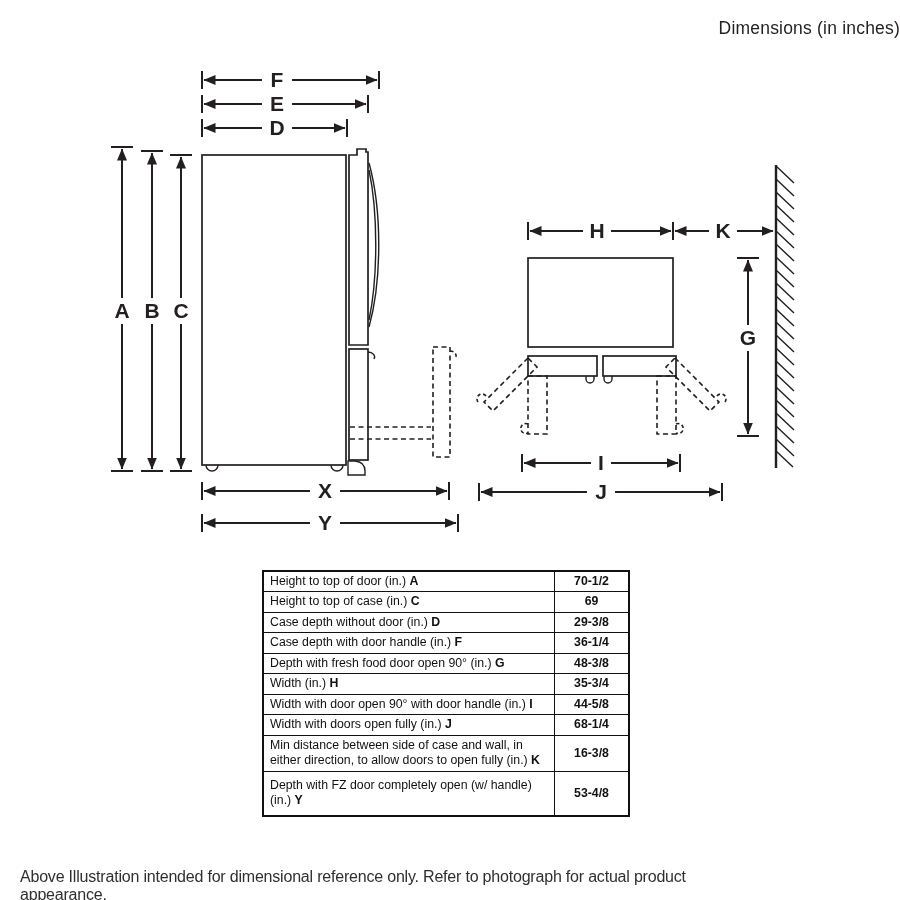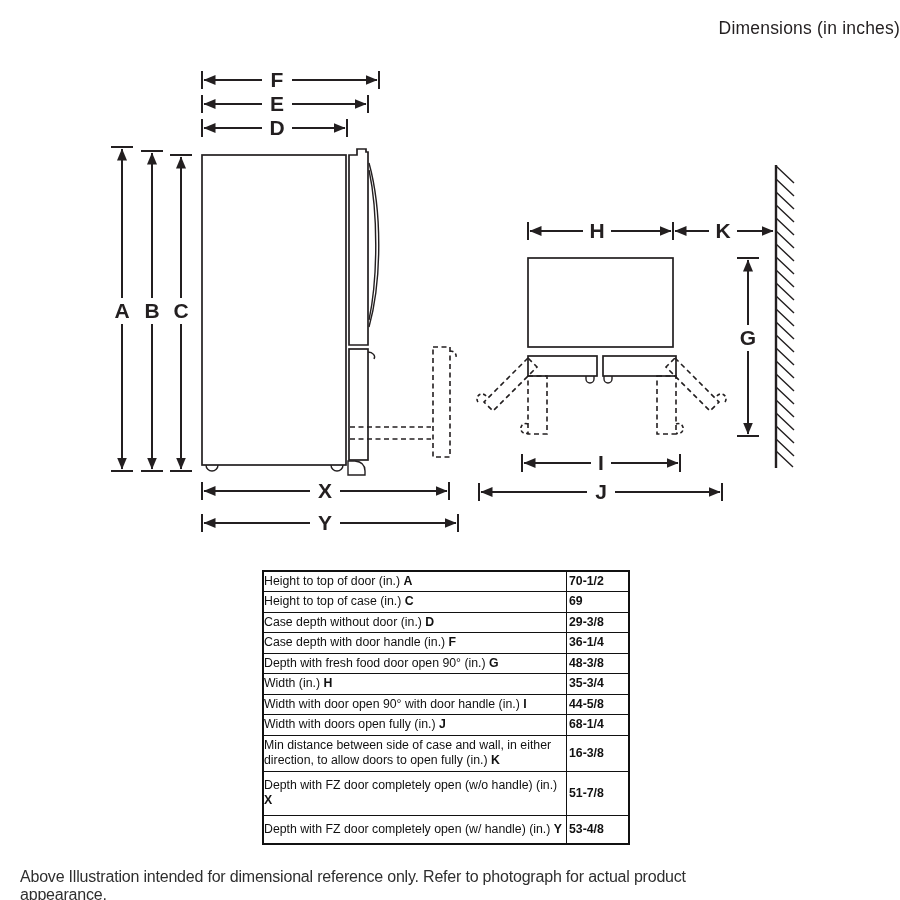--- a/index.html
+++ b/index.html
@@ -15,22 +15,22 @@
   .dsh {fill:none;stroke:#231f20;stroke-width:1.6px;stroke-dasharray:5 3.5;}
   .dshs{fill:none;stroke:#231f20;stroke-width:1.6px;stroke-dasharray:3.5 2.5;}
   .wall{fill:none;stroke:#231f20;stroke-width:2.4px;}
   .lbl {font-family:"Liberation Sans",sans-serif;font-weight:bold;font-size:21px;
         fill:#231f20;text-anchor:middle;}
   .mask{fill:#ffffff;stroke:none;}
   
   #dims-table{position:absolute;left:262px;top:570px;width:368px;border-collapse:collapse;
         border:2px solid #111;}
   #dims-table td{border:1px solid #111;font-size:12.3px;line-height:1.26;
-        padding:2px 0;color:#111;}
-  #dims-table td.val{width:57px;text-align:left;font-weight:bold;padding:2px 2px;border-radius:9px;}
+        padding:2px 6px;color:#111;}
+  #dims-table td.val{width:57px;text-align:center;font-weight:bold;padding:2px 8px;border-radius:9px;}
   #dims-table tr.tall td{padding-top:6px;padding-bottom:6px;}
   #dims-table b{font-weight:bold;}
   #footer{position:absolute;top:868px;left:0;width:730px;text-align:left;
         font-size:16px;letter-spacing:-0.2px;color:#2f2f2f;padding-left:20px;}
 </style>
 </head>
 <body>
 
 <div id="page">
 
@@ -205,24 +205,20 @@
       </tr>
       <tr>
         <td><span>Width with doors open fully (in.) </span><b>J</b></td>
         <td class="val">68-1/4</td>
       </tr>
       <tr>
         <td><span>Min distance between side of case and wall, in either direction, to allow doors to open fully (in.) </span><b>K</b></td>
         <td class="val">16-3/8</td>
       </tr>
       <tr class="tall">
-        <td><span>Depth with FZ door completely open (w/o handle) (in.) </span><b>X</b></td>
-        <td class="val">51-7/8</td>
-      </tr>
-      <tr class="tall">
         <td><span>Depth with FZ door completely open (w/ handle) (in.) </span><b>Y</b></td>
         <td class="val">53-4/8</td>
       </tr>
     </tbody>
   </table>
 
   <div id="footer">Above Illustration intended for dimensional reference only. Refer to photograph for actual product appearance.</div>
 
 </div>
 

